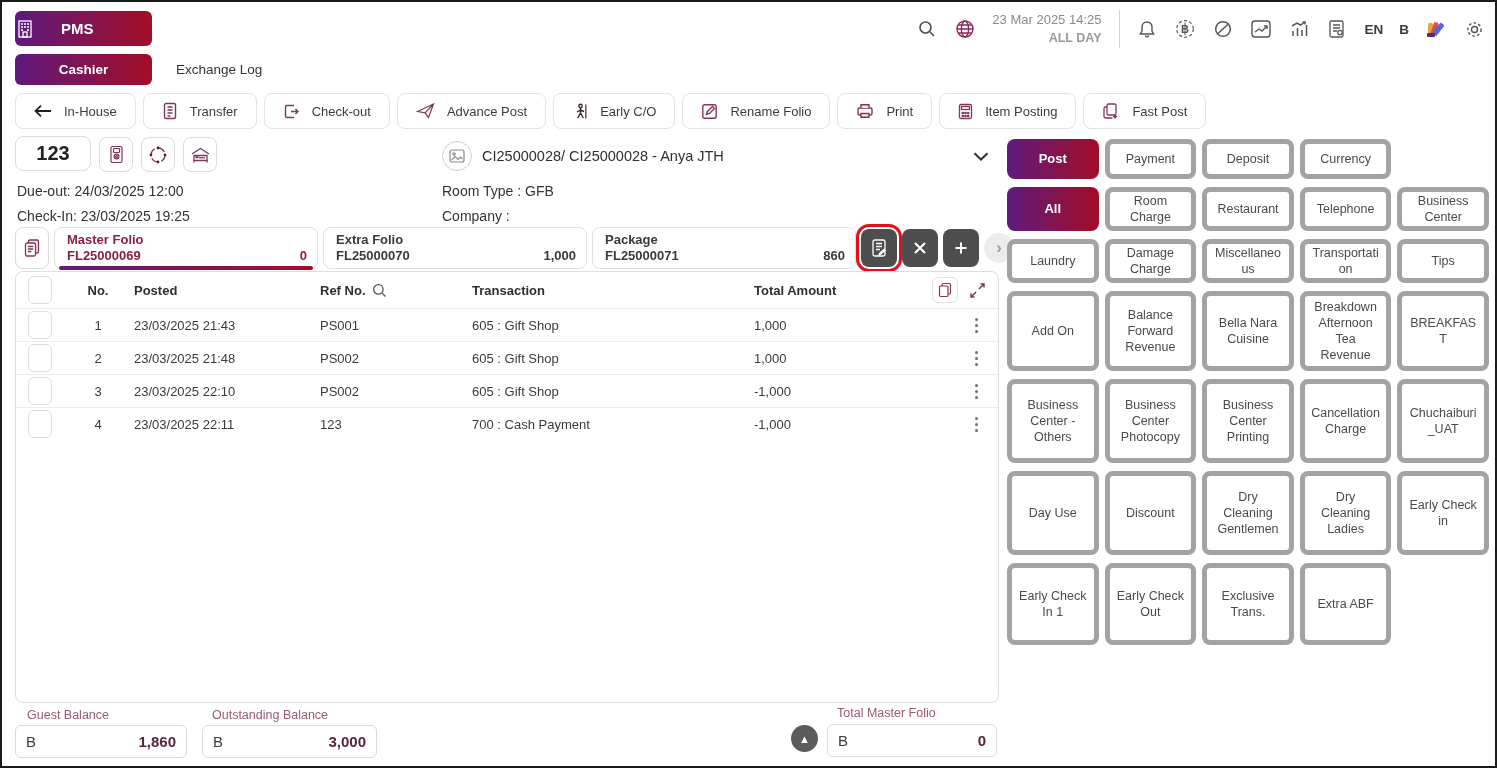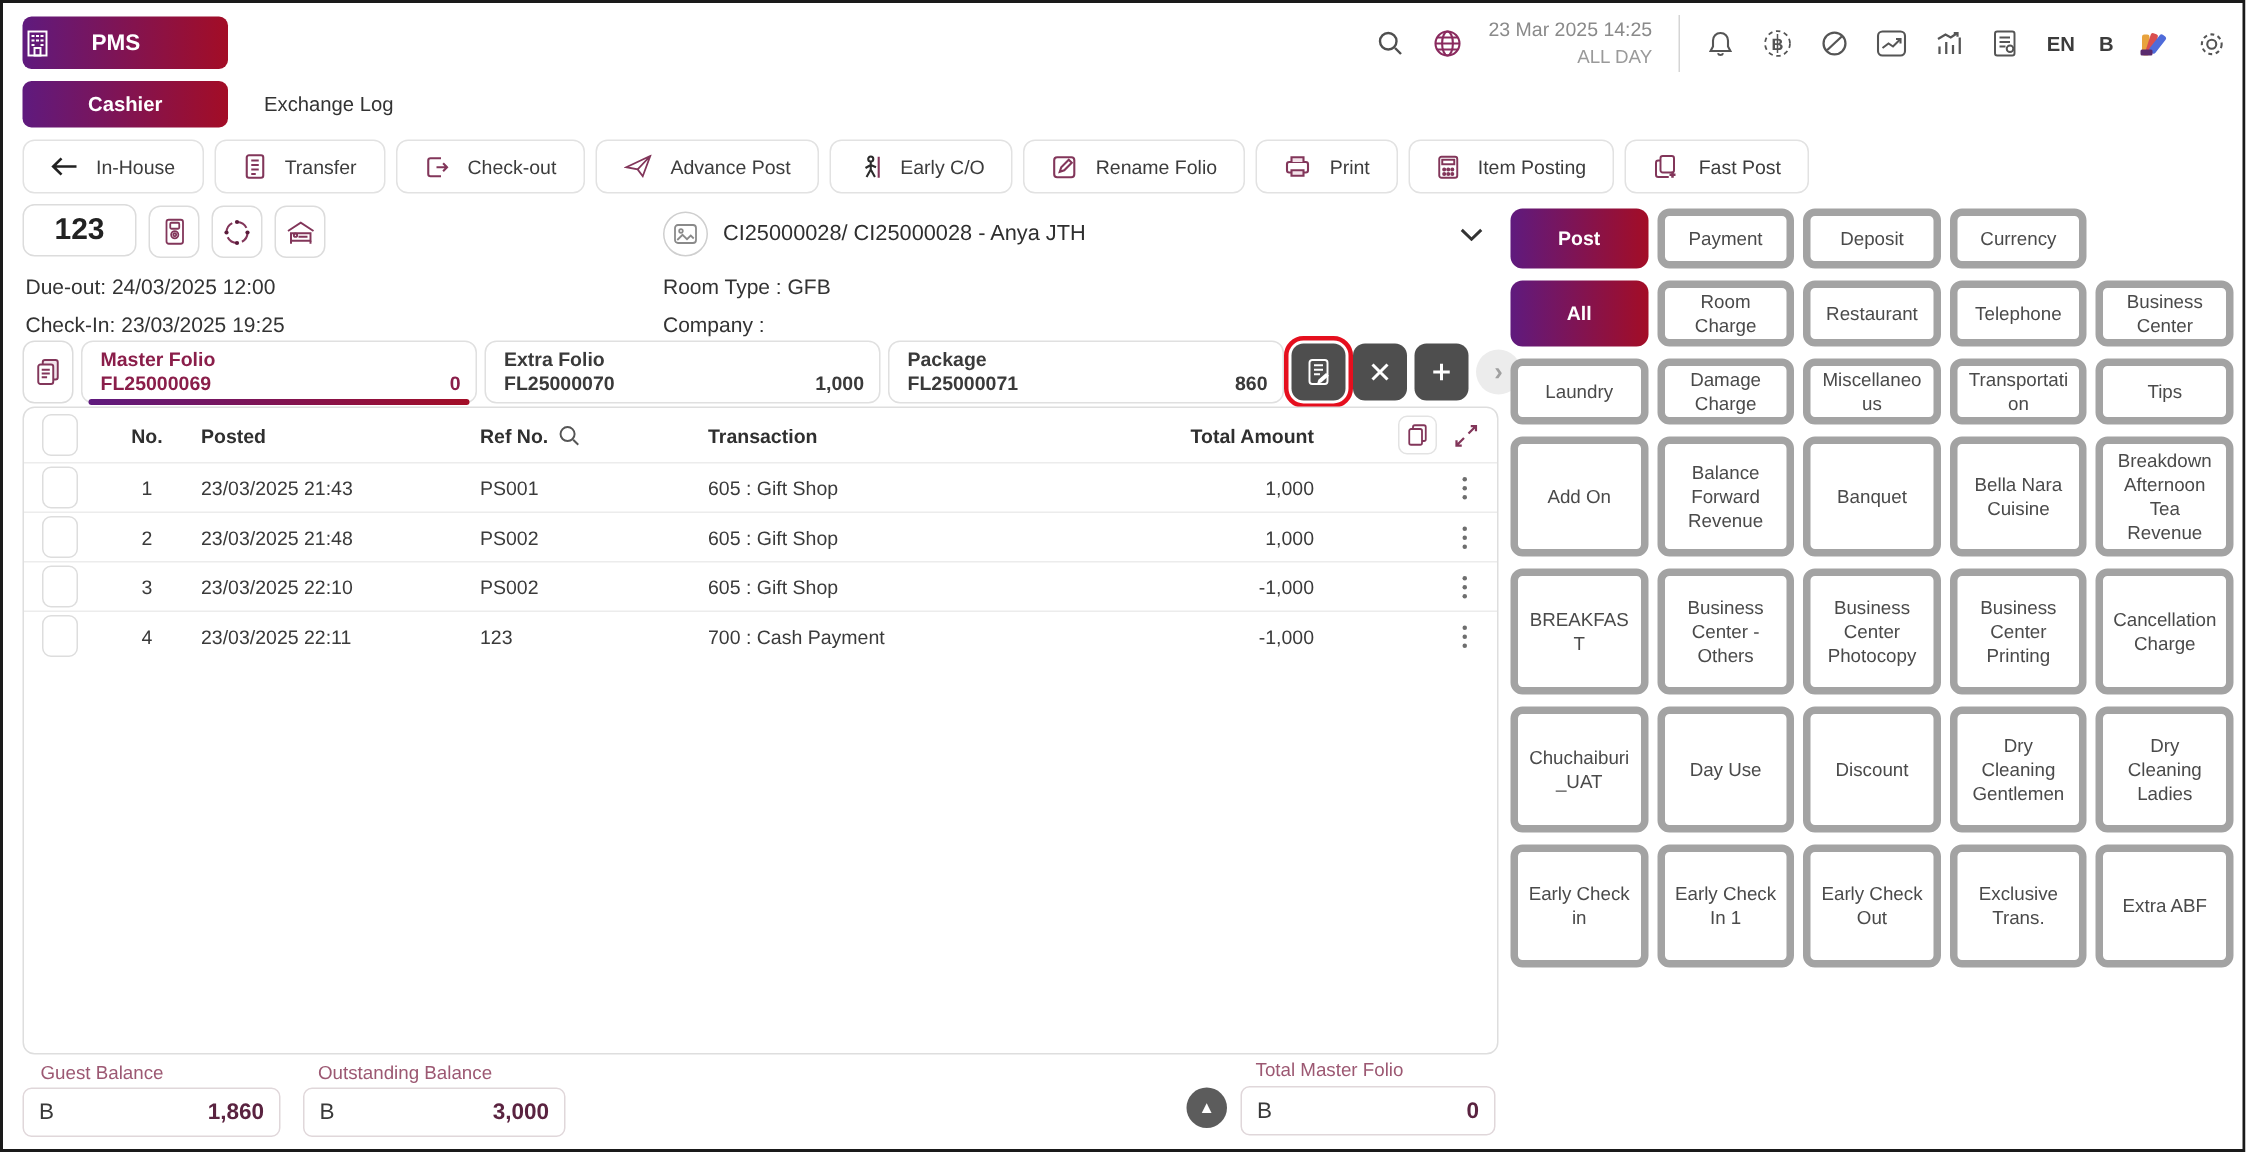--- a/index.html
+++ b/index.html
@@ -8,21 +8,21 @@
   .screen { position:relative; width:1497px; height:768px; background:#fff; border:2px solid #1a1a1a; overflow:hidden; }
 
   
   .logo-btn { position:absolute; left:13px; top:9px; width:137px; height:35px; border-radius:6px;
     background:linear-gradient(90deg,#5f1a7e,#a30d26); display:flex; align-items:center; gap:26px; padding-left:0;
     color:#fff; font-weight:bold; font-size:15px; }
   .topbar-right { position:absolute; right:10px; top:8px; display:flex; align-items:center; gap:16px; }
   .tb-icon { width:22px; height:22px; display:flex; align-items:center; justify-content:center; cursor:pointer; }
   .dt-block { text-align:right; line-height:1.45; margin-right:2px; }
   .dt-line1 { font-size:13px; color:#8a8a8a; }
-  .dt-line2 { font-size:12.5px; color:#9a9a9a; }
+  .dt-line2 { font-size:12.5px; color:#9a9a9a;font-weight:bold; }
   .v-div { width:1px; height:38px; background:#d5d5d5; }
   .tb-text { font-size:13.5px; color:#3c3c3c; font-weight:bold; }
 
   
   .mod-tab-active { position:absolute; left:13px; top:52px; width:137px; height:31px; border-radius:6px;
     background:linear-gradient(90deg,#5f1a7e,#a30d26); color:#fff; font-size:13.5px; font-weight:bold;
     display:flex; align-items:center; justify-content:center; }
   .mod-tab { position:absolute; left:160px; top:52px; height:31px; padding:0 14px; display:flex; align-items:center;
     font-size:13.5px; color:#333; }
 
@@ -62,21 +62,21 @@
   .nav-circle { width:30px; height:30px; margin-top:6px; border-radius:50%; background:#ececec; color:#a0a0a0;
     display:flex; align-items:center; justify-content:center; font-size:17px; font-weight:bold; cursor:pointer; }
 
   
   .tx-panel { position:absolute; left:13px; top:269px; width:984px; height:432px; border:1px solid #dedede; border-radius:8px; background:#fff; }
   .tx-grid { display:grid; grid-template-columns:46px 72px 186px 152px 282px 1fr 44px; align-items:center; }
   .tx-head { height:36px; font-size:13px; font-weight:bold; color:#2f2f2f; }
   .tx-row { height:33px; border-top:1px solid #ececec; font-size:13px; color:#3a3a3a; }
   .cb { width:24px; height:28px; border:1px solid #ddd; border-radius:6px; background:#fff; margin-left:12px; cursor:pointer; }
   .col-no { text-align:center; }
-  .col-amt { text-align:right; padding-right:78px; }
+  .col-amt { text-align:left; padding-right:78px; }
   .refhead { display:flex; align-items:center; gap:6px; }
   .head-tools { display:flex; gap:6px; justify-content:flex-end; padding-right:8px; grid-column:6 / span 2; }
   .sm-iconbtn { width:26px; height:26px; border:1px solid #e3e3e3; border-radius:6px; background:#fff; display:flex;
     align-items:center; justify-content:center; cursor:pointer; }
   .kebab { display:flex; flex-direction:column; gap:3px; align-items:center; cursor:pointer; }
   .kebab i { width:3px; height:3px; border-radius:50%; background:#6e6e6e; }
 
   
   .bal-label { position:absolute; font-size:12.5px; color:#9c5872; }
   .bal-box { position:absolute; height:33px; border:1px solid #e0d7da; border-radius:6px; background:#fff;
@@ -479,21 +479,20 @@
     <button class="pbtn">Telephone</button>
     <button class="pbtn">Business Center</button>
 
     <button class="pbtn">Laundry</button>
     <button class="pbtn">Damage Charge</button>
     <button class="pbtn">Miscellaneous</button>
     <button class="pbtn">Transportation</button>
     <button class="pbtn">Tips</button>
     <button class="pbtn">Add On</button>
     <button class="pbtn">Balance Forward Revenue</button>
-    <button class="pbtn">Banquet</button>
     <button class="pbtn">Bella Nara Cuisine</button>
     <button class="pbtn">Breakdown Afternoon Tea Revenue</button>
     <button class="pbtn">BREAKFAST</button>
     <button class="pbtn">Business Center - Others</button>
     <button class="pbtn">Business Center Photocopy</button>
     <button class="pbtn">Business Center Printing</button>
     <button class="pbtn">Cancellation Charge</button>
     <button class="pbtn">Chuchaiburi_UAT</button>
     <button class="pbtn">Day Use</button>
     <button class="pbtn">Discount</button>

